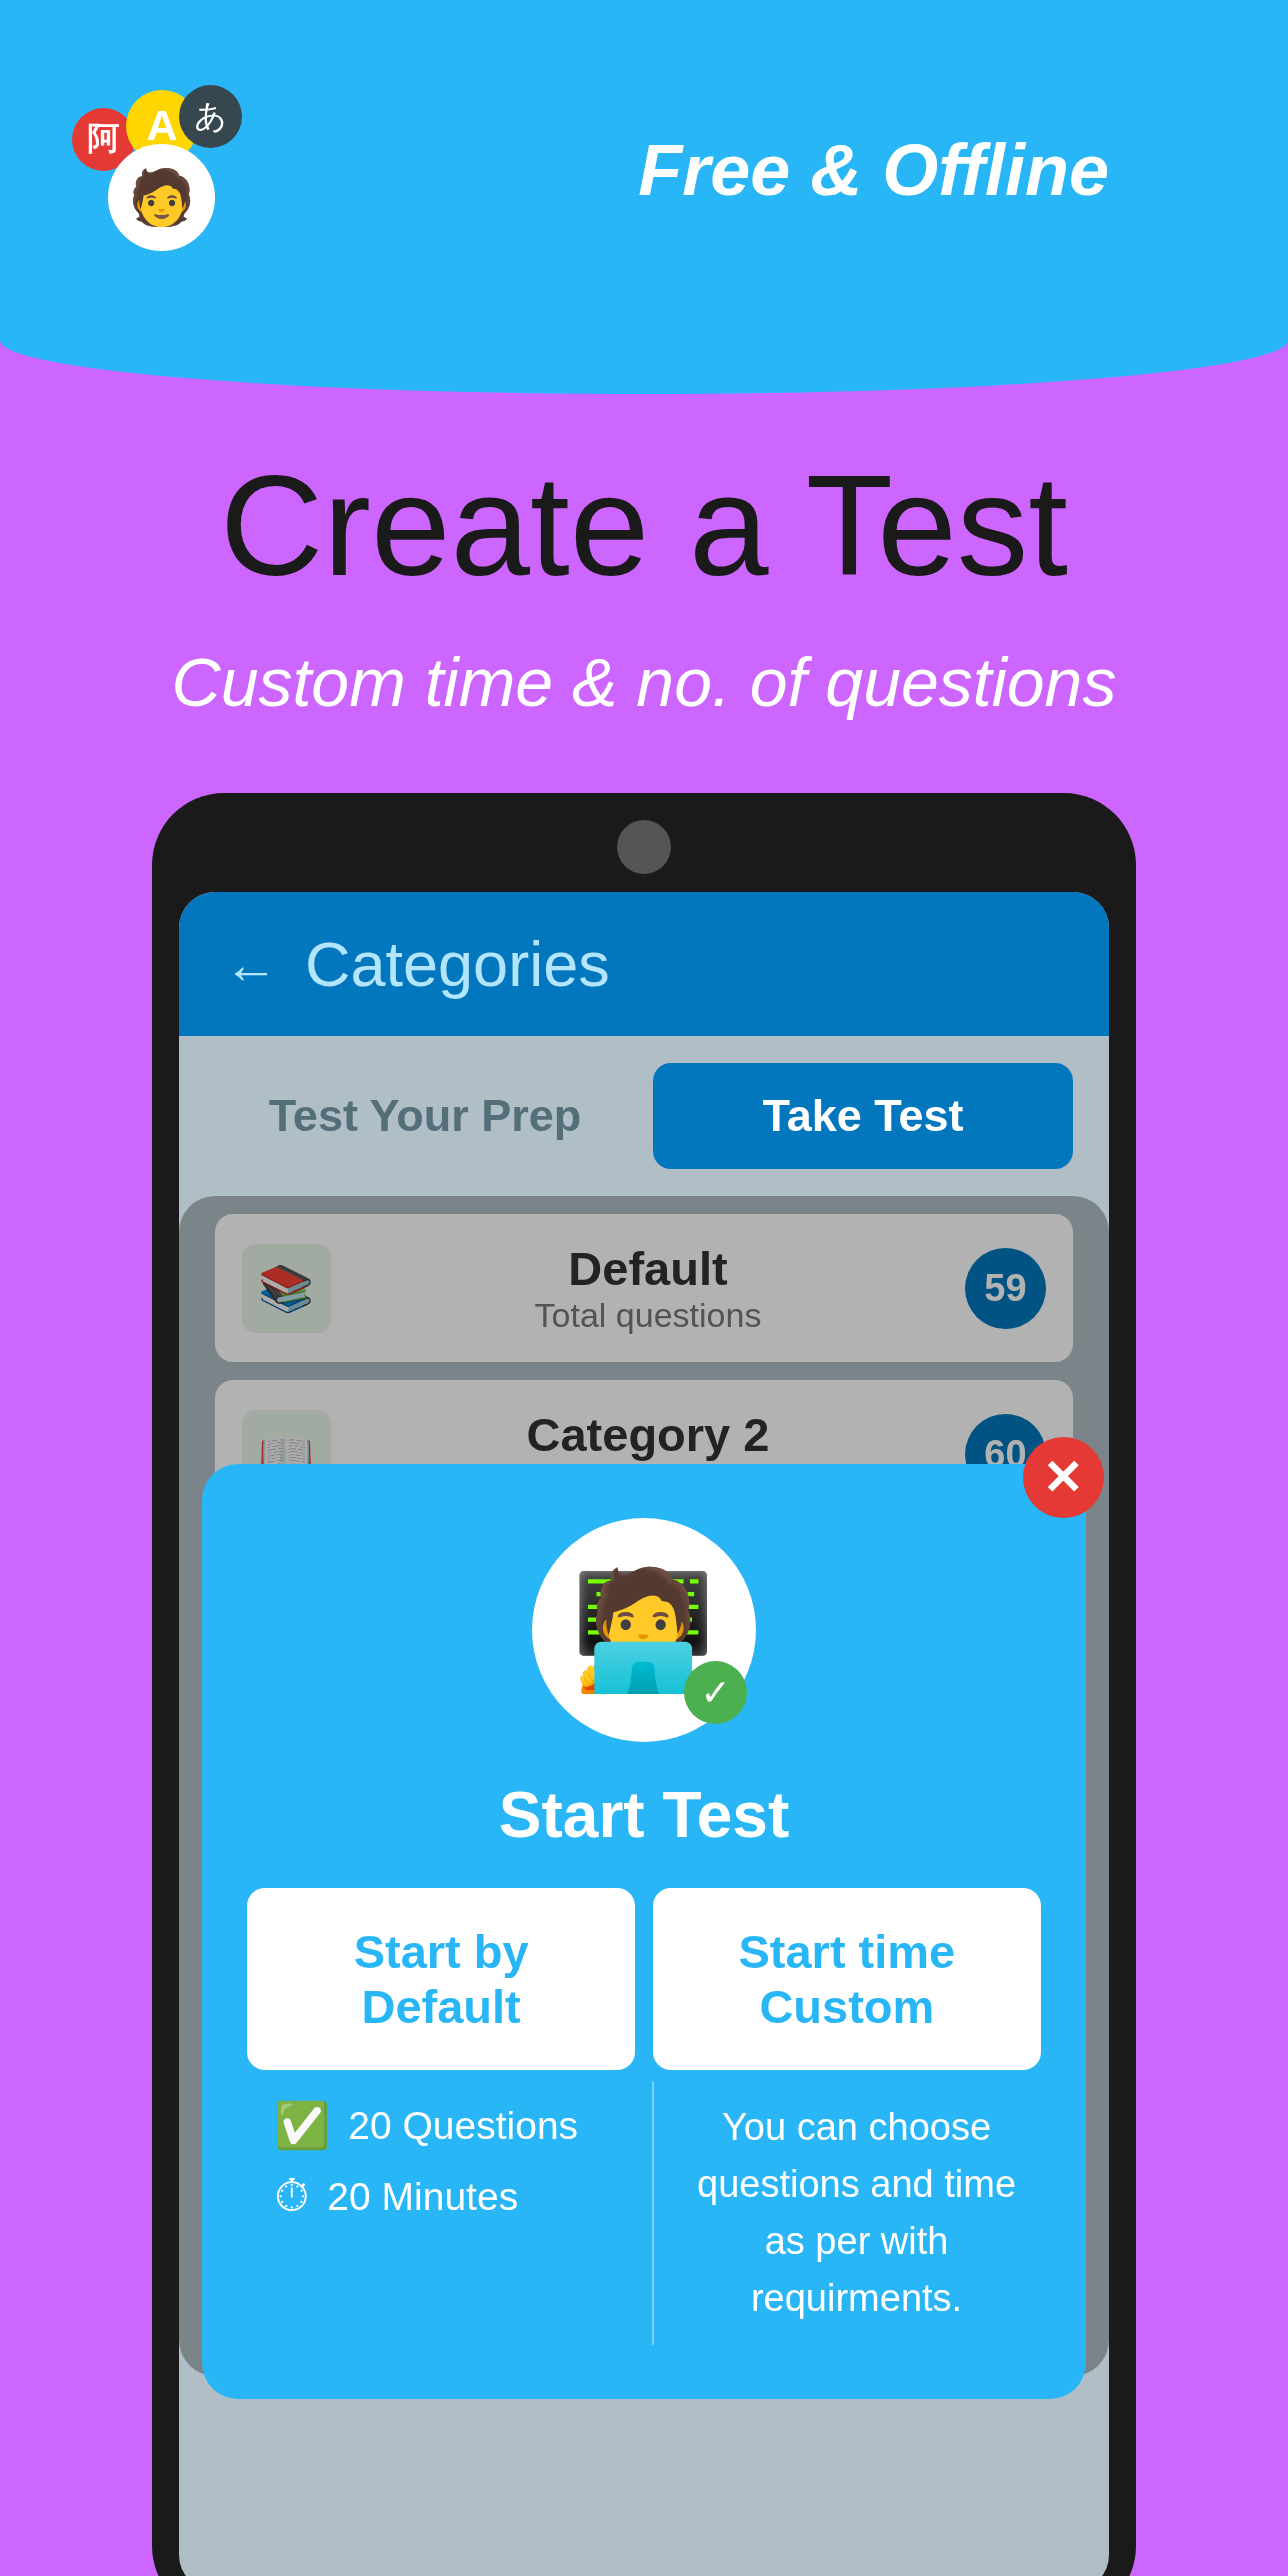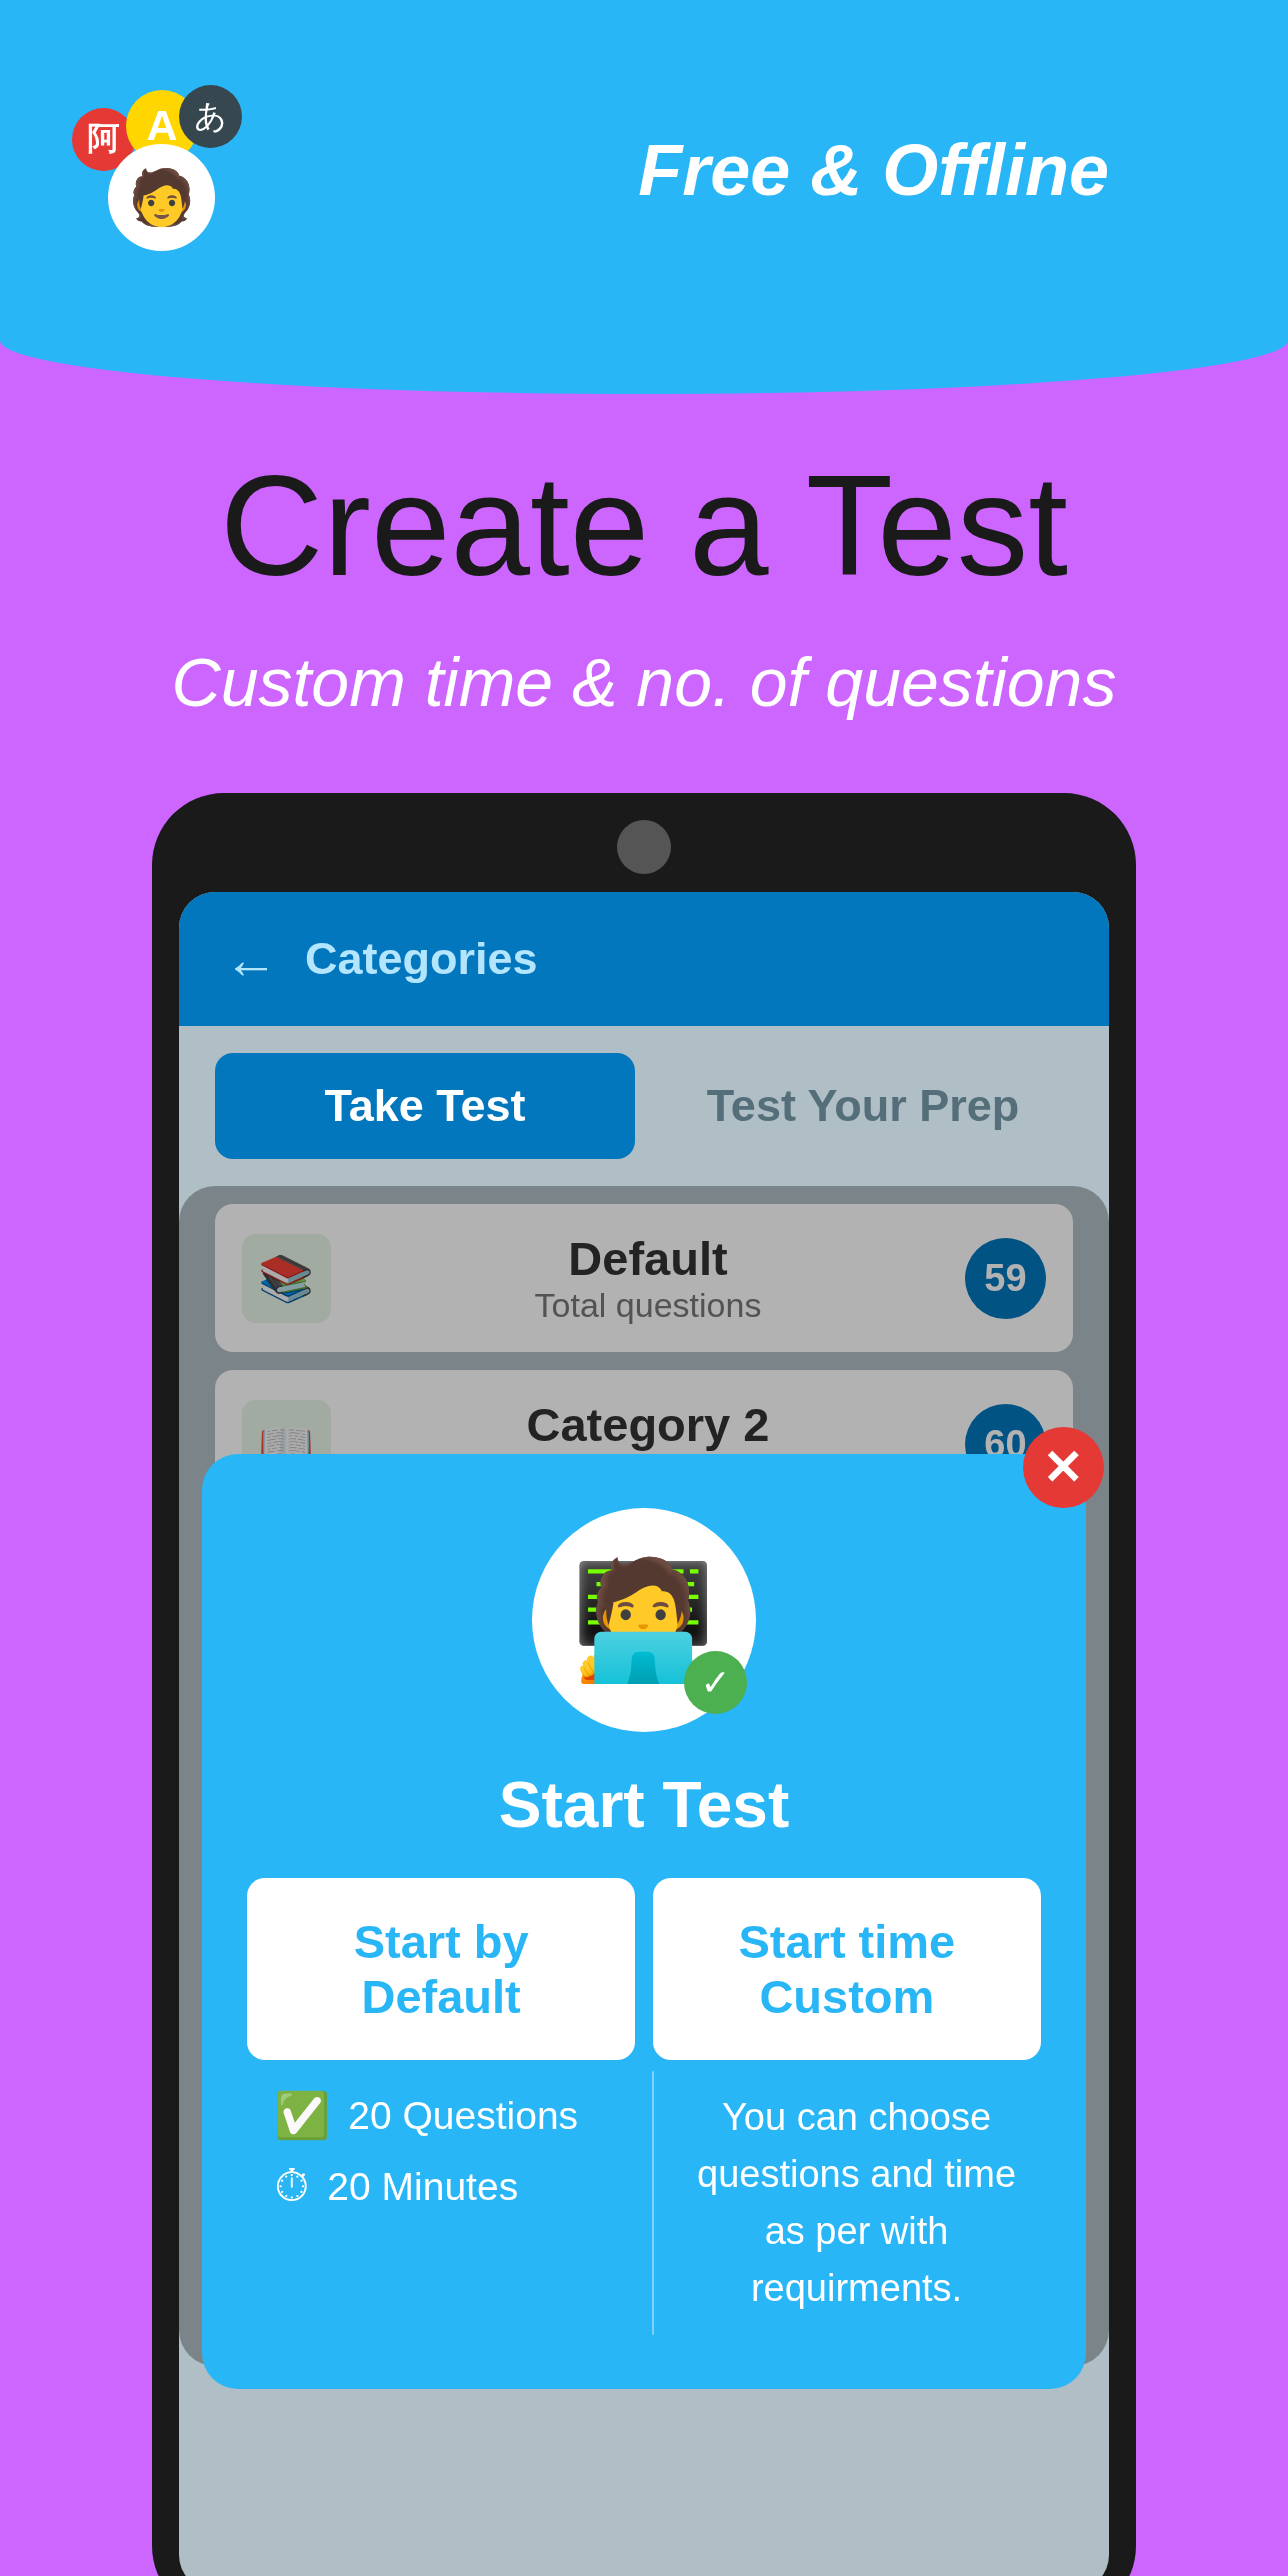--- a/index.html
+++ b/index.html
@@ -180,22 +180,22 @@
       gap: 27px;
     }
 
     .back-arrow {
       color: #b3e5fc;
       font-size: 54px;
     }
 
     .app-header-title {
       color: #b3e5fc;
-      font-size: 45px;
-      font-weight: bold;
+      font-size: 63px;
+      font-weight: normal;
     }
 
     
     .tab-bar {
       background: #b0bec5;
       padding: 27px 36px;
       display: flex;
       gap: 18px;
     }
 
@@ -467,25 +467,25 @@
     <div class="phone-frame">
       <div class="phone-camera"></div>
       <div class="phone-screen">
 
         <div class="app-header">
           <span class="back-arrow">←</span>
           <span class="app-header-title">Categories</span>
         </div>
 
         <div class="tab-bar">
+          <div class="tab-item tab-inactive">
+            <span>Test Your Prep</span>
+          </div>
           <div class="tab-item tab-active">
             <span>Take Test</span>
-          </div>
-          <div class="tab-item tab-inactive">
-            <span>Test Your Prep</span>
           </div>
         </div>
 
         <div class="category-list">
 
           <div class="category-item">
             <div class="category-icon">
               <span>📚</span>
             </div>
             <div class="category-info">

